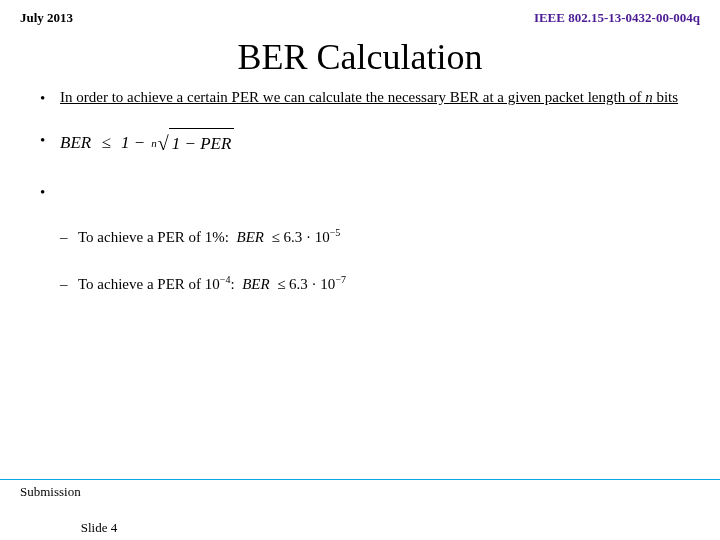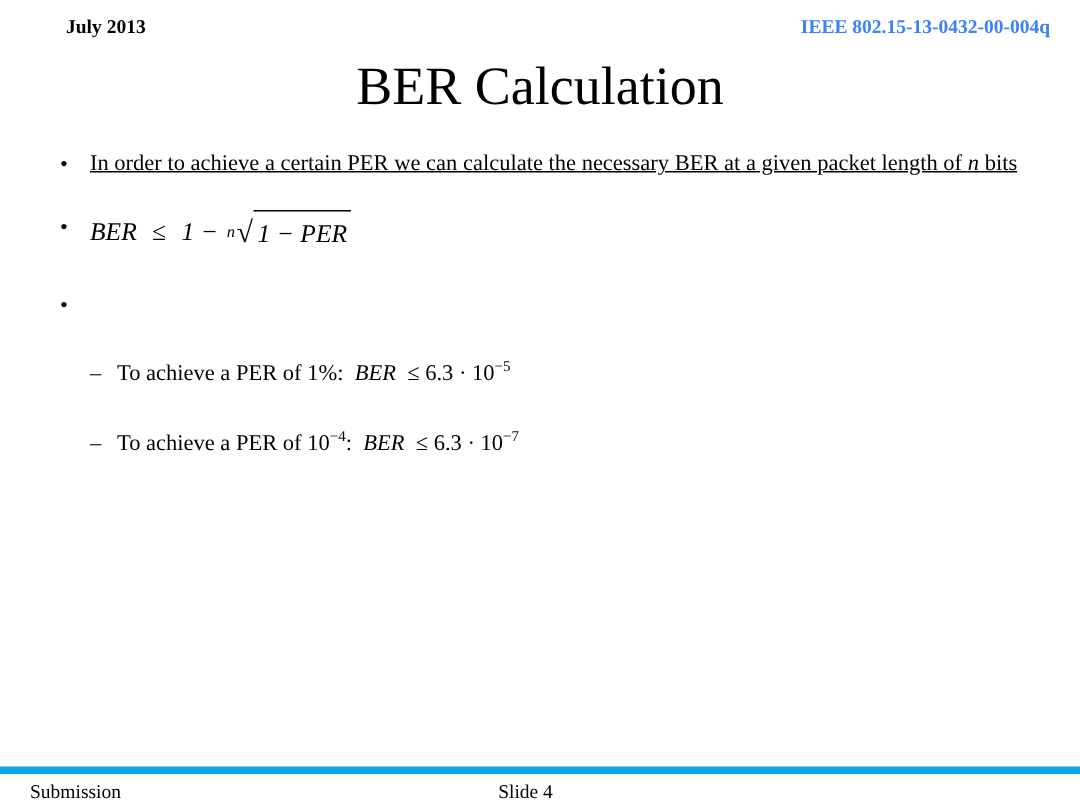--- a/index.html
+++ b/index.html
@@ -18,41 +18,40 @@
       height: 540px;
       position: relative;
       padding: 0;
     }
 
     .header {
       display: flex;
       justify-content: space-between;
       align-items: flex-start;
       padding: 10px 20px 0 20px;
-      margin-left: 24px;
     }
 
     .header-left {
       font-size: 13px;
       font-weight: bold;
       color: #000;
     }
 
     .header-right {
       font-size: 13px;
       font-weight: bold;
-      color: #3b82f6;
+      color: #4c1d95;
     }
 
     .title {
       text-align: center;
       font-size: 36px;
       font-weight: normal;
       margin-top: 10px;
-      margin-bottom: 20px;
+      margin-bottom: 8px;
       color: #000;
     }
 
     .content {
       padding: 0 40px;
       font-size: 15px;
       line-height: 1.5;
     }
 
     .bullet-item {
@@ -135,34 +134,35 @@
     sup {
       font-size: 10px;
       vertical-align: super;
     }
 
     .footer {
       position: absolute;
       bottom: 0;
       left: 0;
       right: 0;
-      border-top: 5px solid #0ea5e9;
-      display: flex;
-      justify-content: space-between;
+      border-top: 1px solid #0ea5e9;
+      display: flex;
+      justify-content: flex-start;
       padding: 4px 20px;
     }
 
     .footer-left {
       font-size: 13px;
       color: #000;
     }
 
     .footer-center {
       font-size: 13px;
       color: #000;
+      margin-top: 36px;
     }
 
     .leq {
       font-style: normal;
     }
   </style>
 </head>
 <body>
 
 <div class="slide-container">

